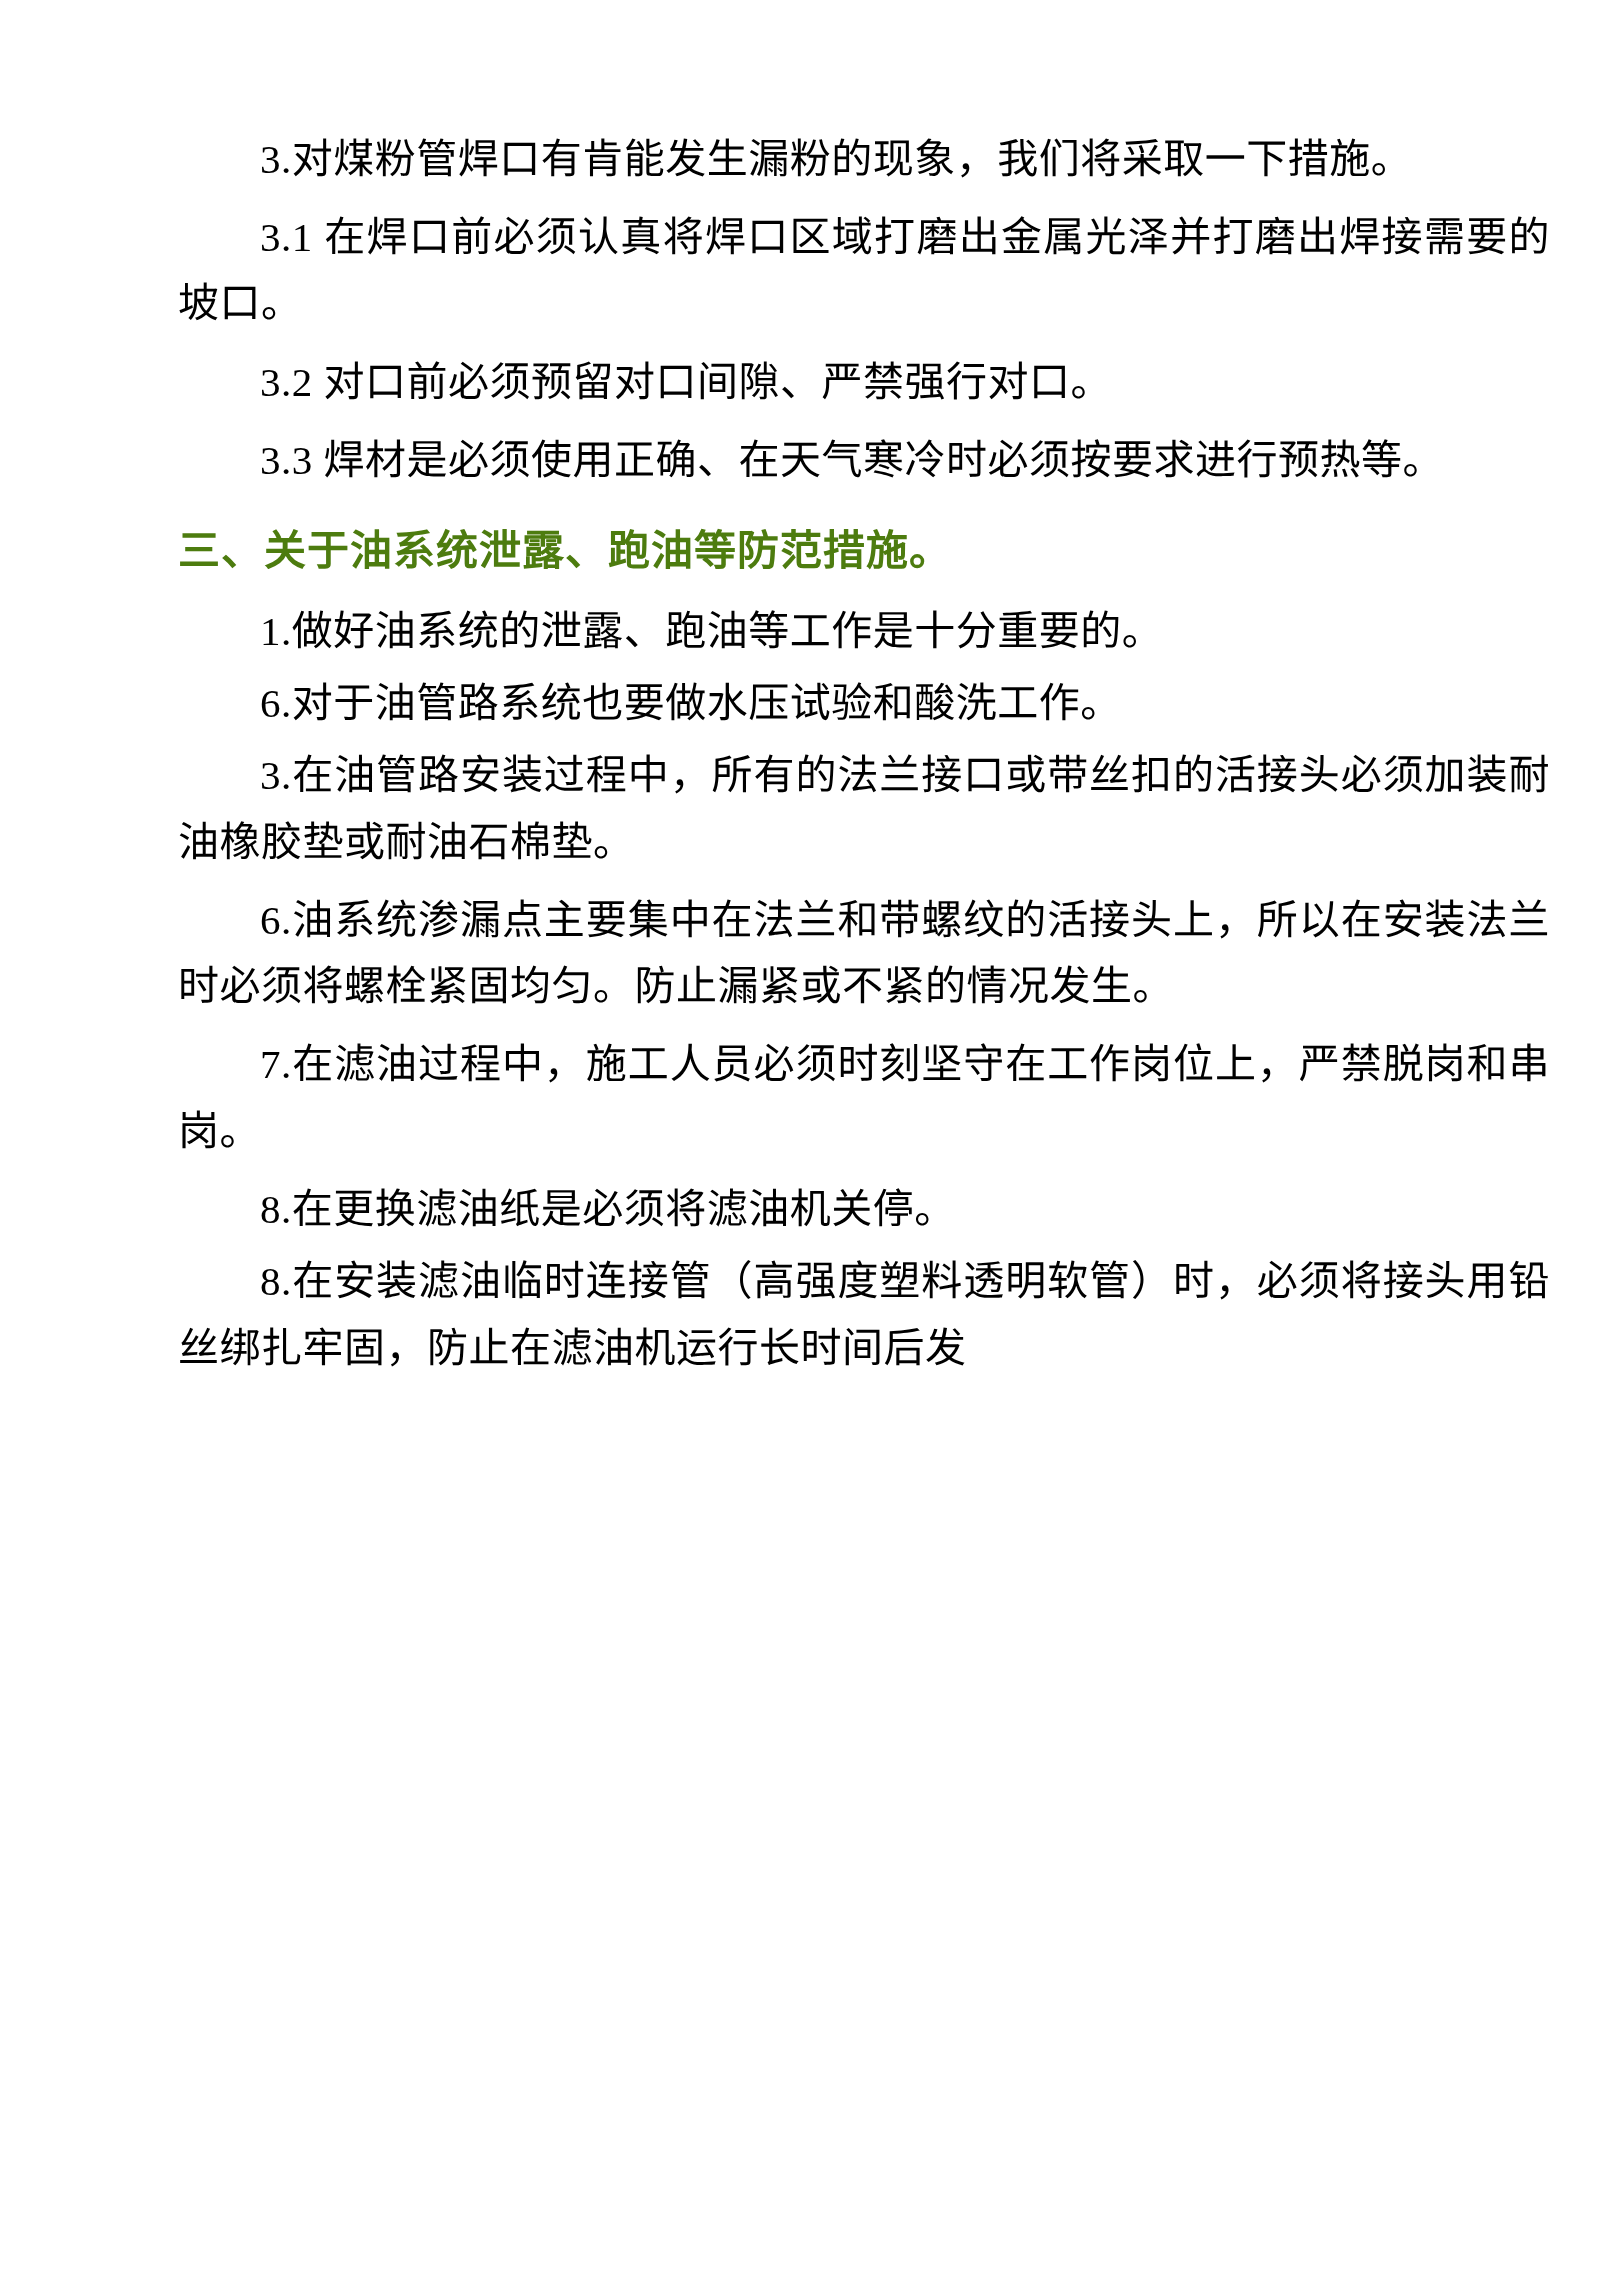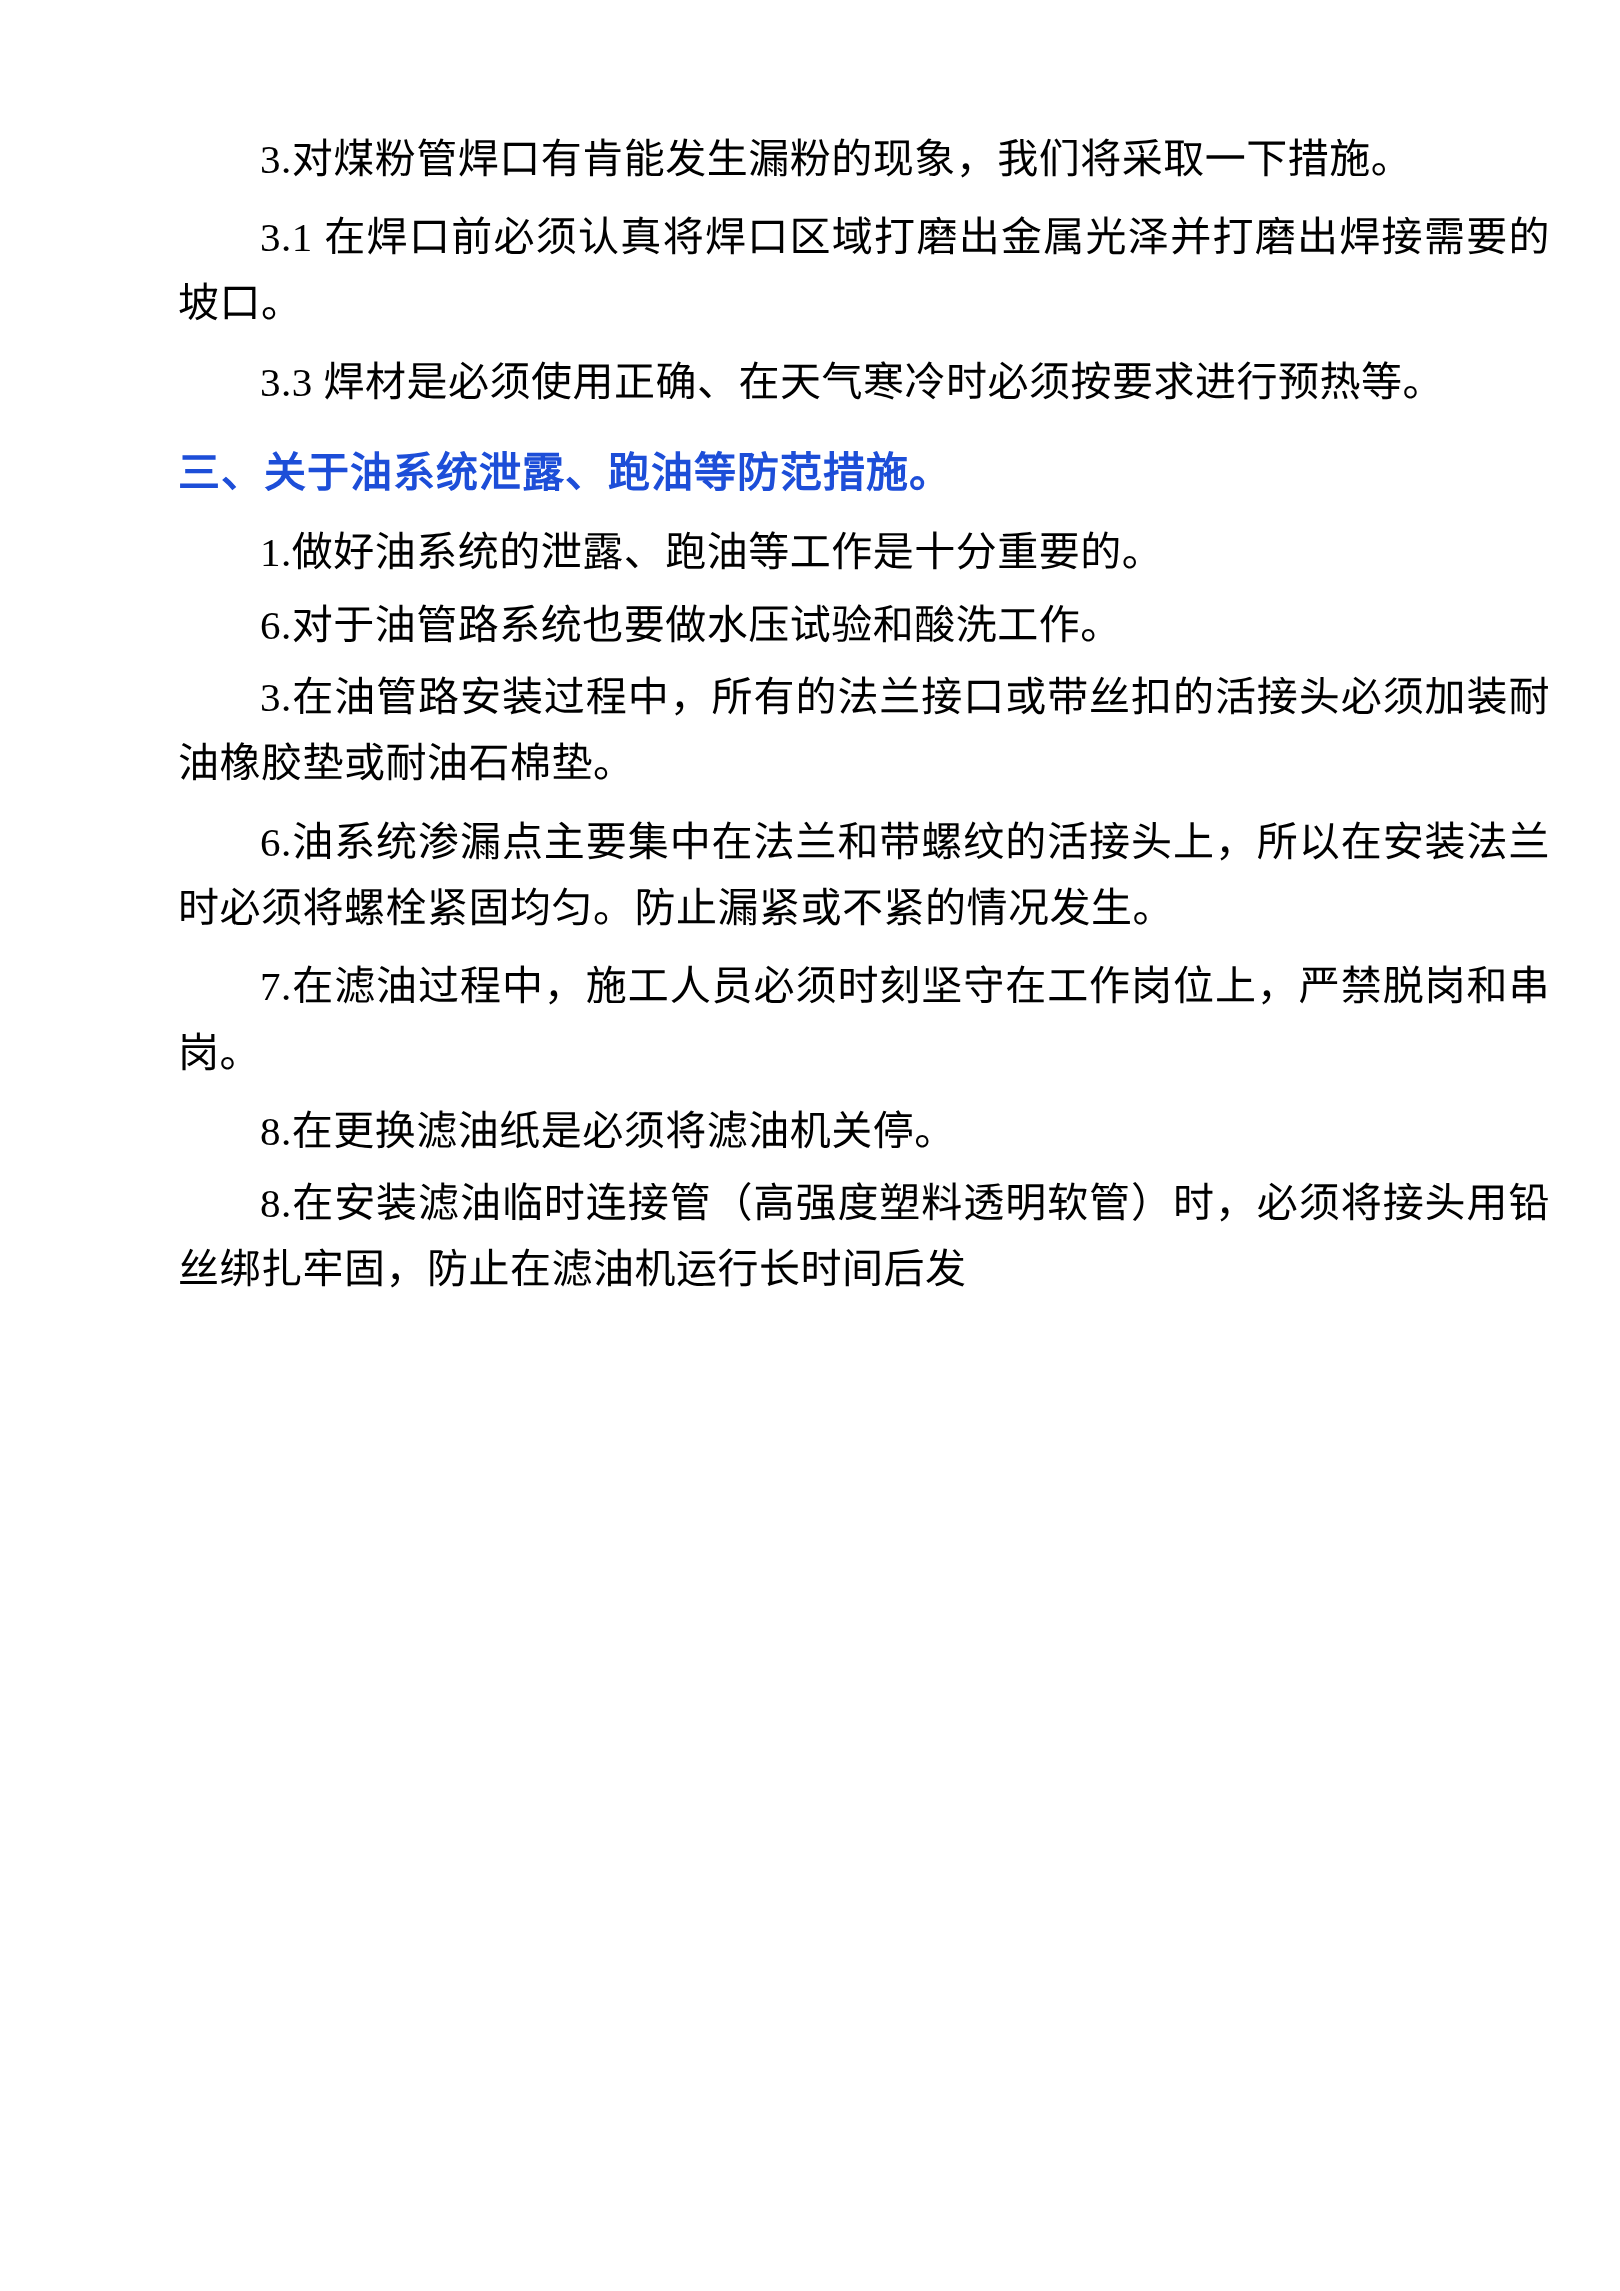--- a/index.html
+++ b/index.html
@@ -34,21 +34,21 @@
     text-indent: 2em;
     font-size: 41px;
     line-height: 1.62;
   }
   .para.tight {
     margin-bottom: 5.9px;
   }
   .heading-red {
     margin: 25.5px 0 13.7px 0;
     text-indent: 0;
-    color: #1d4ed8;
+    color: #4d7c0f;
     font-weight: bold;
     font-size: 42px;
     line-height: 1.55;
     letter-spacing: 1px;
   }
   .spacer-top {
     height: 9.8px;
   }
 </style>
 </head>
@@ -56,20 +56,21 @@
 
 <div class="page">
   <div class="doc-body">
 
     <div class="spacer-top"></div>
 
     <p class="para">3.对煤粉管焊口有肯能发生漏粉的现象，我们将采取一下措施。</p>
 
     <p class="para">3.1  在焊口前必须认真将焊口区域打磨出金属光泽并打磨出焊接需要的坡口。</p>
 
+    <p class="para">3.2 对口前必须预留对口间隙、严禁强行对口。</p>
 
     <p class="para">3.3 焊材是必须使用正确、在天气寒冷时必须按要求进行预热等。</p>
 
     <p class="para heading-red">三、关于油系统泄露、跑油等防范措施。</p>
 
     <p class="para tight">1.做好油系统的泄露、跑油等工作是十分重要的。</p>
 
 
 
     <p class="para tight">6.对于油管路系统也要做水压试验和酸洗工作。</p>

